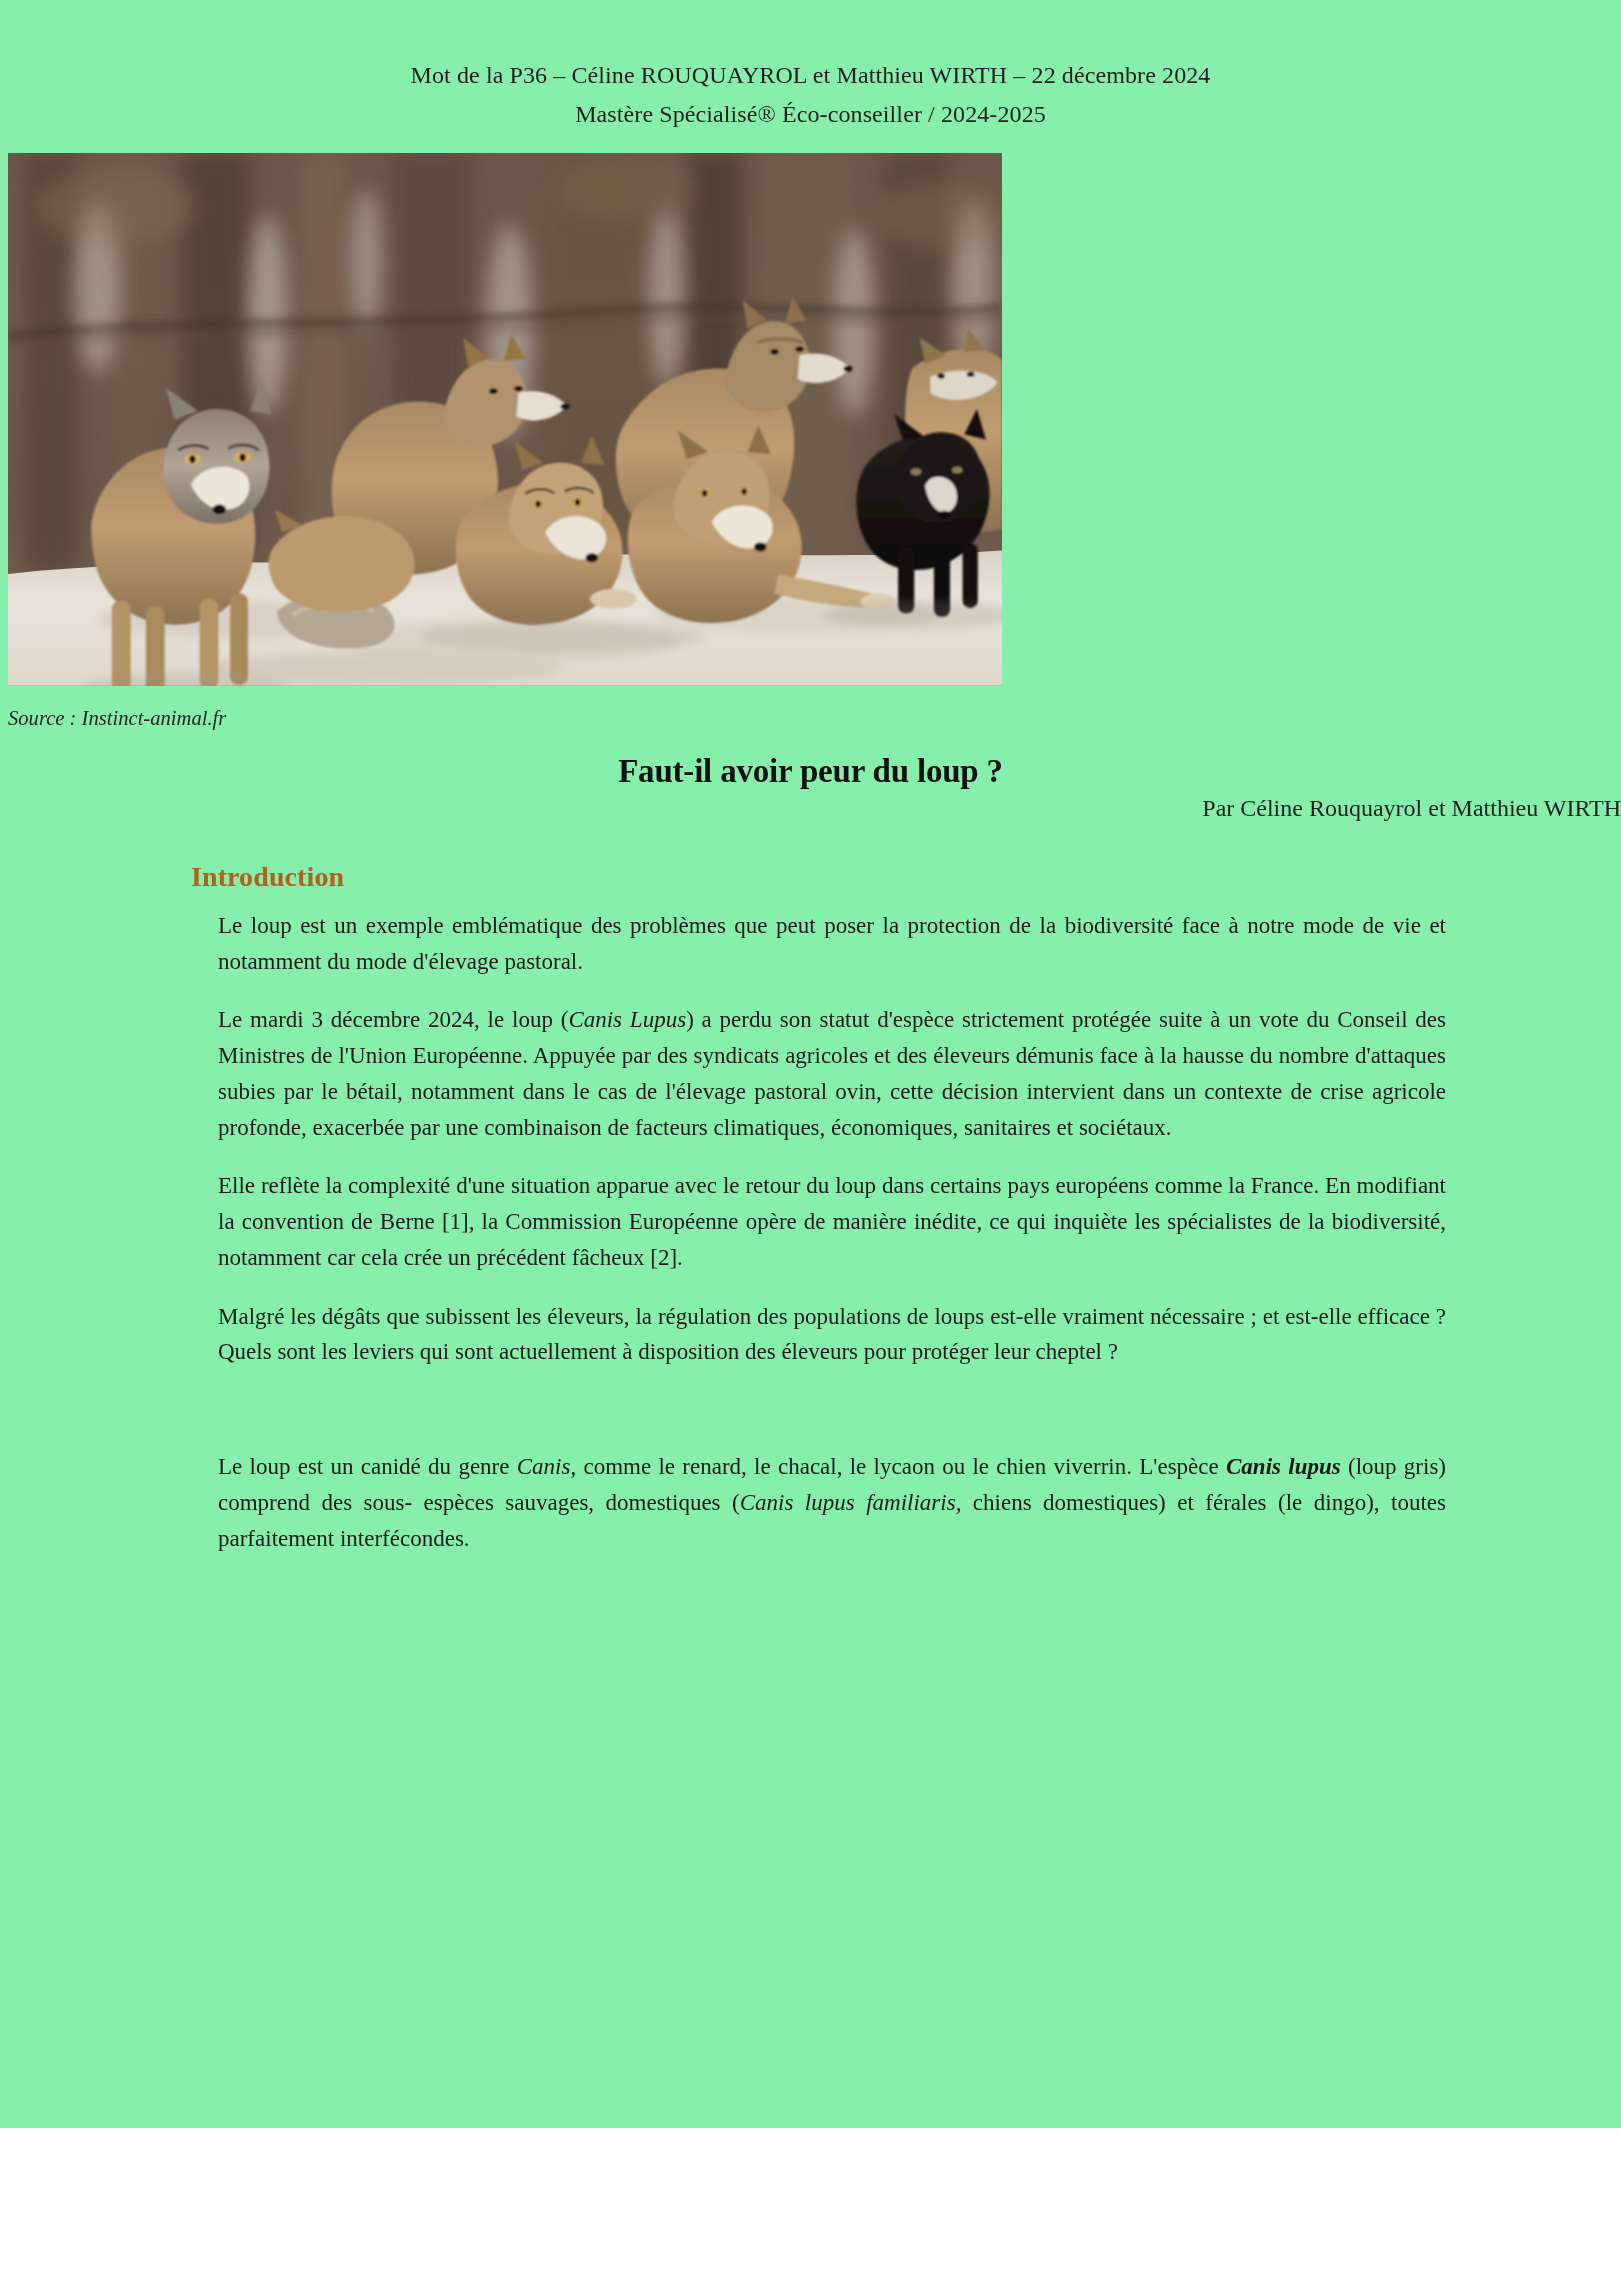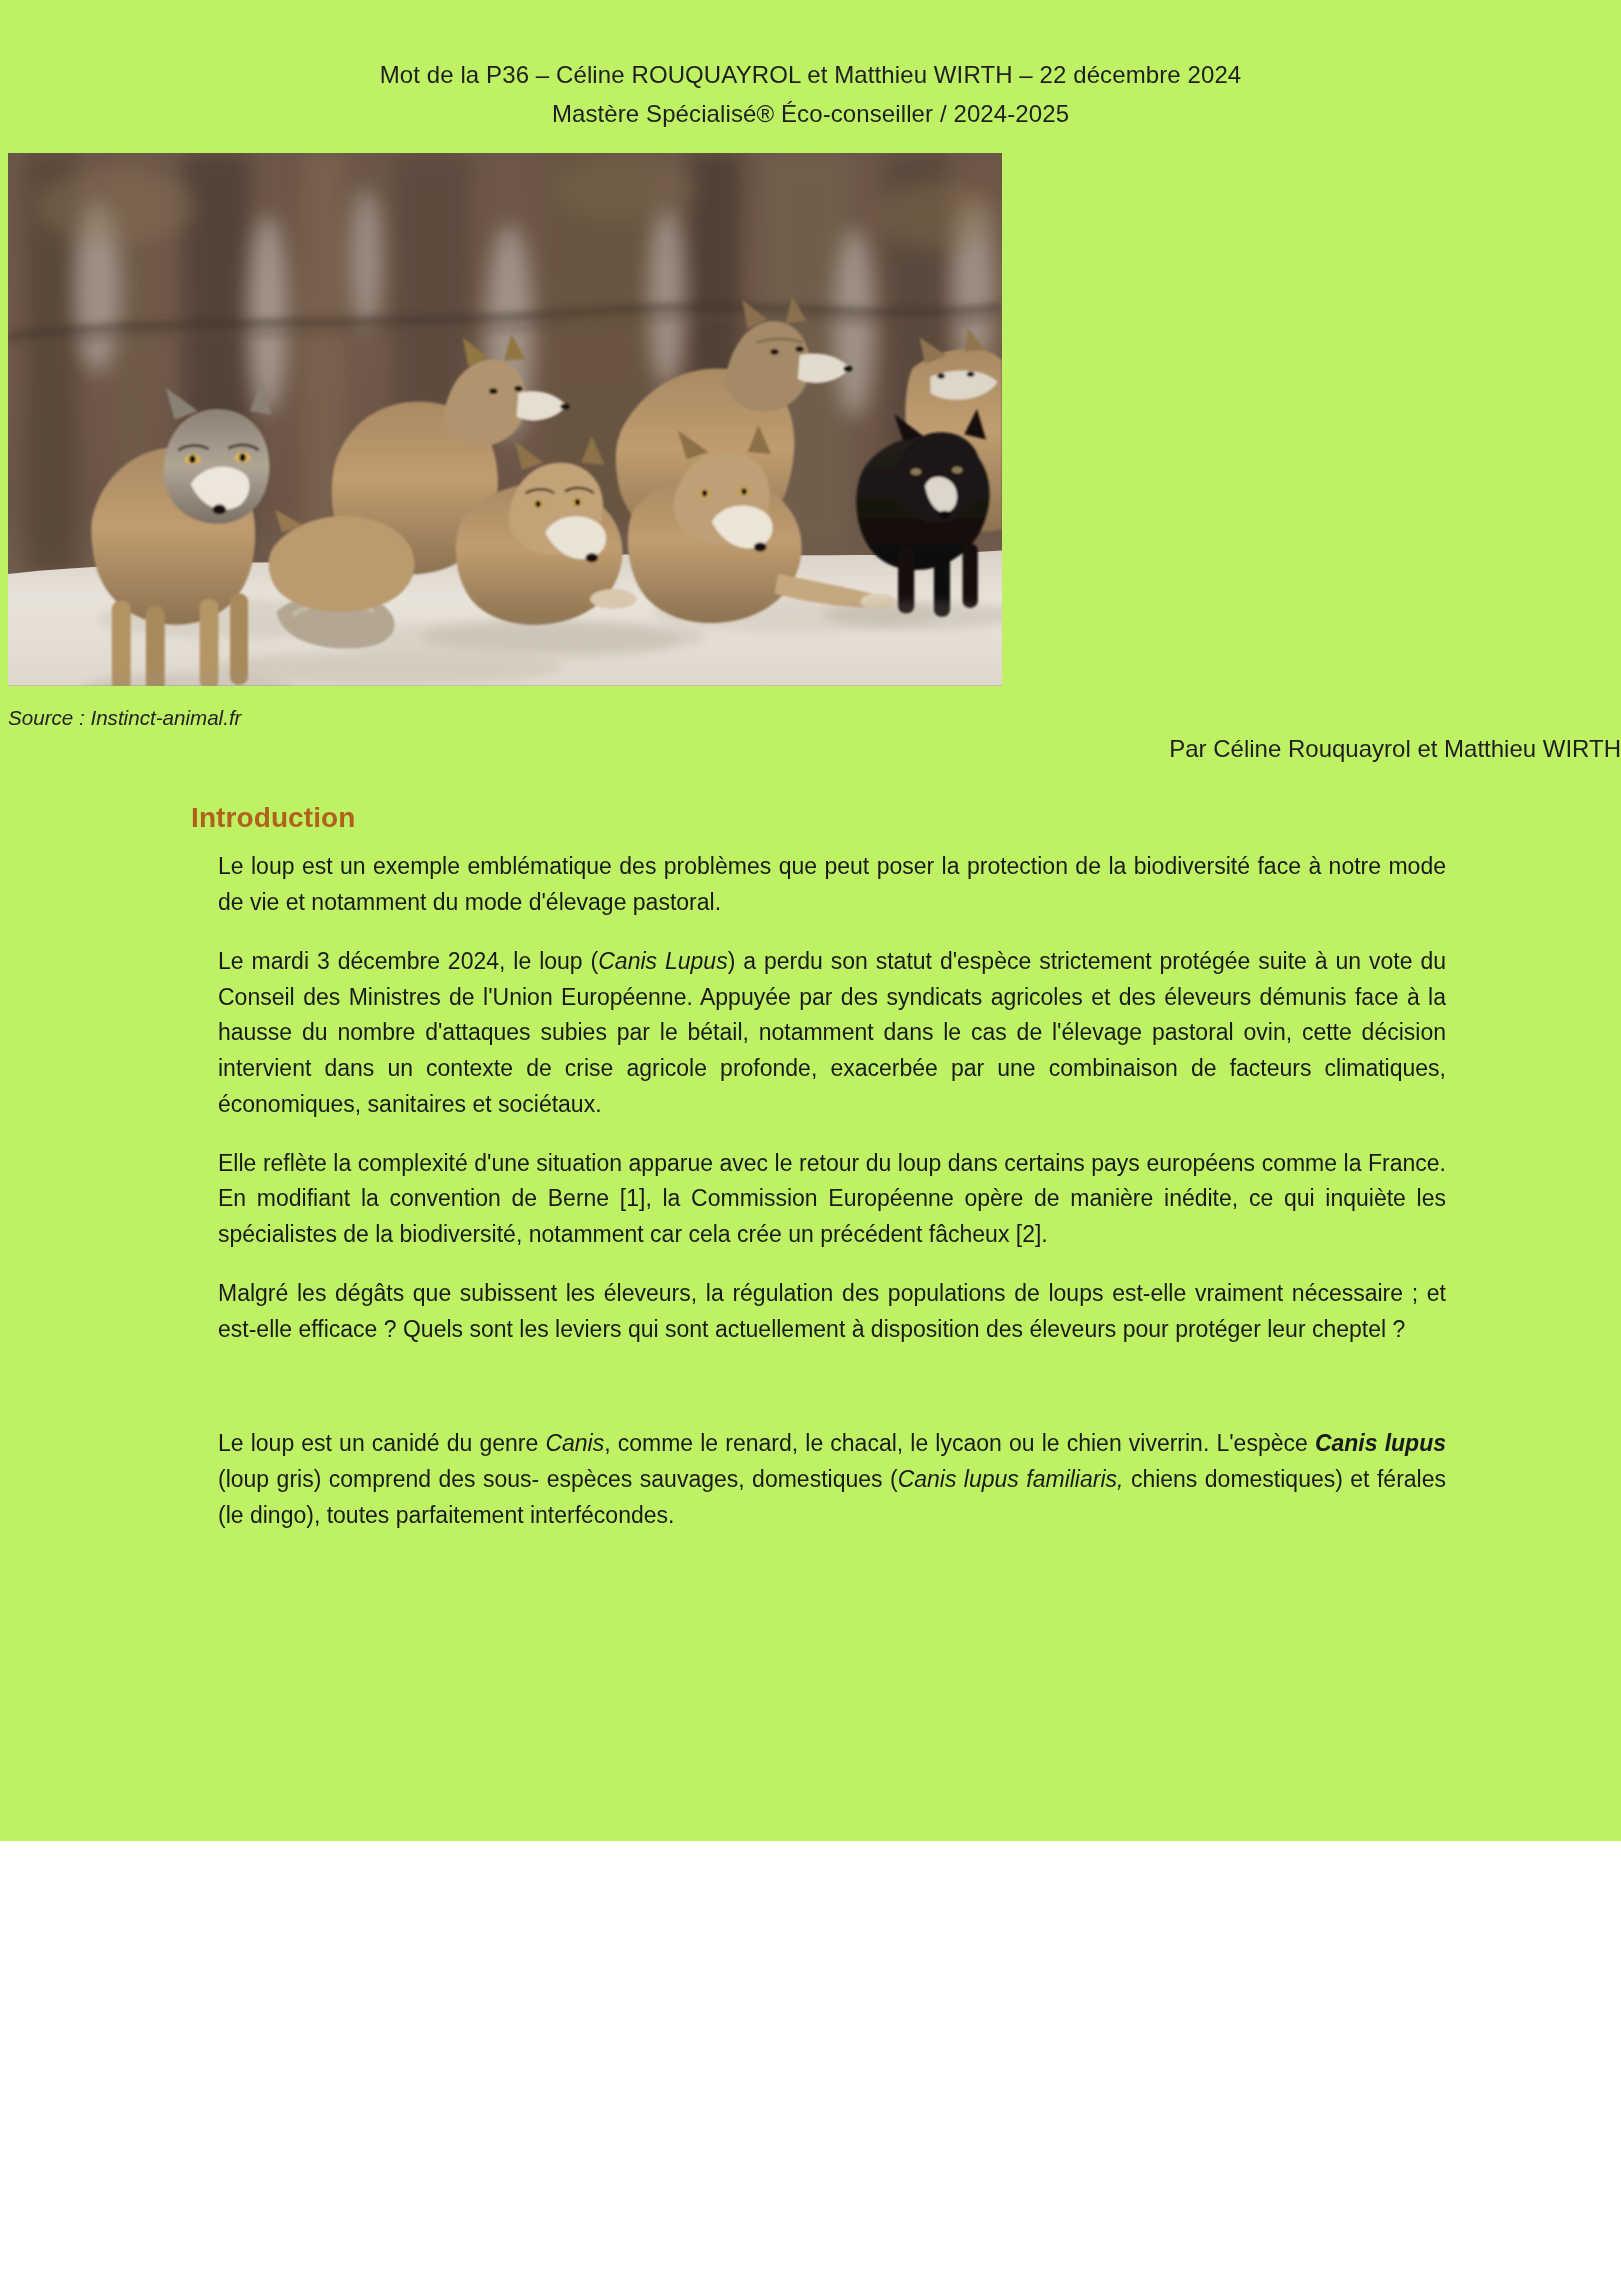--- a/index.html
+++ b/index.html
@@ -4,23 +4,23 @@
 <title>Faut-il avoir peur du loup ?</title>
 <style>
   html, body {
     margin: 0;
     padding: 0;
     background: #ffffff;
   }
   .page {
     position: relative;
     width: 1621px;
-    height: 1841px;
-    background: #bef264;
-    font-family: Liberation Sans, sans-serif;
+    height: 2128px;
+    background: #86efac;
+    font-family: Liberation Serif, serif;
     color: #1a1a1a;
     box-sizing: border-box;
     overflow: hidden;
   }
 
   
   .doc-header {
     padding-top: 56px;
     text-align: center;
   }
@@ -340,20 +340,21 @@
           <ellipse cx="620" cy="540" rx="160" ry="18" fill="#a29889"></ellipse>
           <ellipse cx="1020" cy="516" rx="110" ry="16" fill="#96897a"></ellipse>
         </g>
 
         <rect width="1110" height="595" fill="none"></rect>
       </svg>
     </div>
     <div class="fig-caption">Source : Instinct-animal.fr</div>
   </div>
 
+  <div class="doc-title">Faut-il avoir peur du loup ?</div>
   <div class="doc-byline">Par Céline Rouquayrol et Matthieu WIRTH</div>
 
   <div class="body-wrap">
 
     <section>
       <h2 class="section-head">Introduction</h2>
       <div class="section-body">
         <p class="para"><span>Le loup est un exemple emblématique des problèmes que peut poser la protection de la biodiversité face à notre mode de vie et notamment du mode d'élevage pastoral.</span></p>
         <p class="para"><span>Le mardi 3 décembre 2024, le loup (</span><em>Canis Lupus</em><span>) a perdu son statut d'espèce strictement protégée suite à un vote du Conseil des Ministres de l'Union Européenne. Appuyée par des syndicats agricoles et des éleveurs démunis face à la hausse du nombre d'attaques subies par le bétail, notamment dans le cas de l'élevage pastoral ovin, cette décision intervient dans un contexte de crise agricole profonde, exacerbée par une combinaison de facteurs climatiques, économiques, sanitaires et sociétaux.</span></p>
         <p class="para"><span>Elle reflète la complexité d'une situation apparue avec le retour du loup dans certains pays européens comme la France. En modifiant la convention de Berne [1], la Commission Européenne opère de manière inédite, ce qui inquiète les spécialistes de la biodiversité, notamment car cela crée un précédent fâcheux [2].</span></p>

